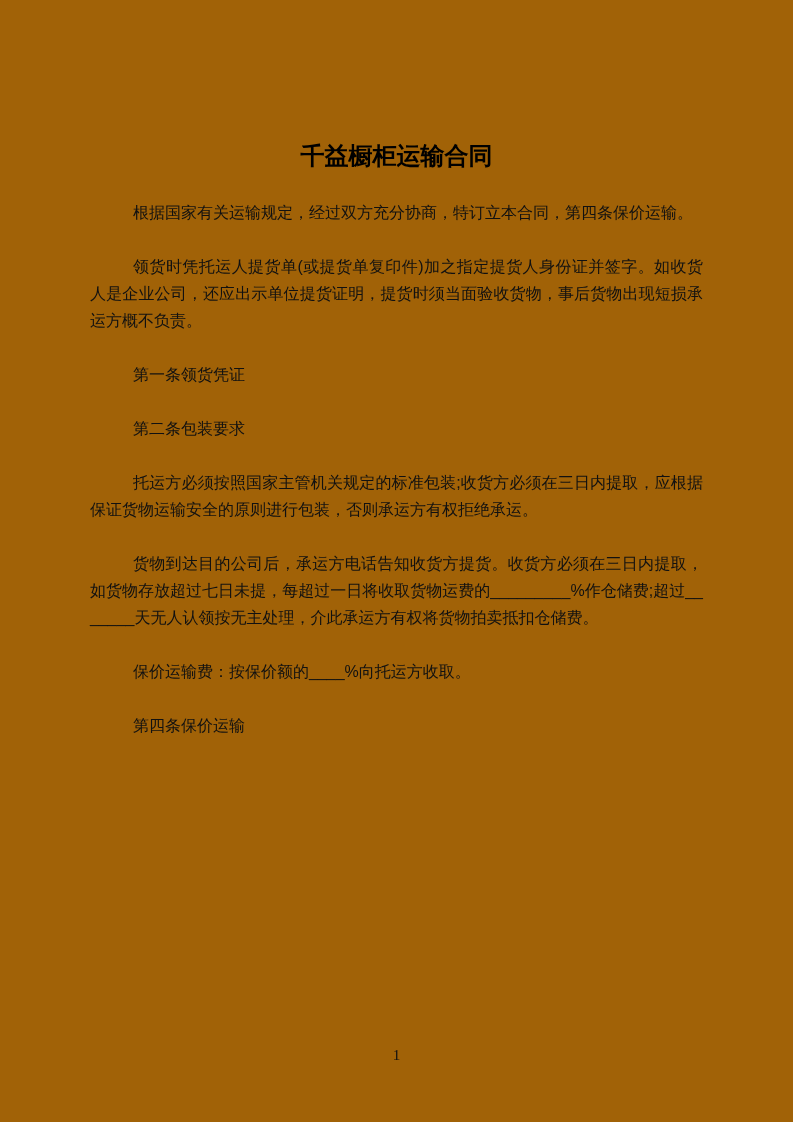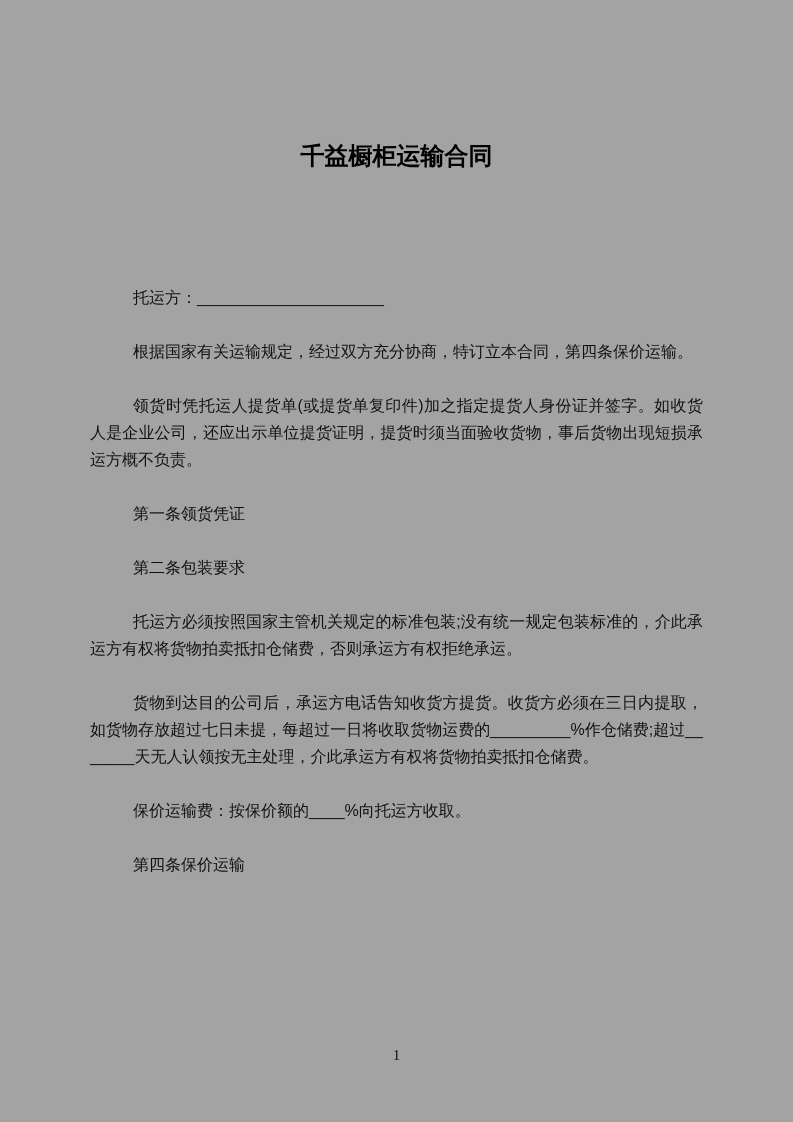--- a/index.html
+++ b/index.html
@@ -4,21 +4,21 @@
 <style>
   html, body {
     margin: 0;
     padding: 0;
     background: #ffffff;
   }
   .page {
     position: relative;
     width: 793px;
     height: 1122px;
-    background: #a3a3a3;
+    background: #a16207;
     color: #000000;
     font-family: "Liberation Sans", sans-serif;
     overflow: hidden;
   }
   .content {
     position: absolute;
     left: 90px;
     top: 0;
     width: 613px;
   }
@@ -60,30 +60,29 @@
   }
 </style>
 </head>
 <body>
 
 <div class="page">
   <div class="content">
 
     <h1 class="doc-title">千益橱柜运输合同</h1>
 
-    <p class="para party-line first"><span>托运方：</span><span class="blank">_____________________</span></p>
 
 
     <p class="para">根据国家有关运输规定，经过双方充分协商，特订立本合同，第四条保价运输。</p>
 
     <p class="para">领货时凭托运人提货单(或提货单复印件)加之指定提货人身份证并签字。如收货人是企业公司，还应出示单位提货证明，提货时须当面验收货物，事后货物出现短损承运方概不负责。</p>
     <p class="para">第一条领货凭证</p>
 
     <p class="para">第二条包装要求</p>
-    <p class="para">托运方必须按照国家主管机关规定的标准包装;没有统一规定包装标准的，介此承运方有权将货物拍卖抵扣仓储费，否则承运方有权拒绝承运。</p>
+    <p class="para">托运方必须按照国家主管机关规定的标准包装;收货方必须在三日内提取，应根据保证货物运输安全的原则进行包装，否则承运方有权拒绝承运。</p>
 
     <p class="para">货物到达目的公司后，承运方电话告知收货方提货。收货方必须在三日内提取，如货物存放超过七日未提，每超过一日将收取货物运费的_________%作仓储费;超过_______天无人认领按无主处理，介此承运方有权将货物拍卖抵扣仓储费。</p>
 
     <p class="para">保价运输费：按保价额的____%向托运方收取。</p>
     <p class="para">第四条保价运输</p>
 
   </div>
 
   <div class="page-footer">1</div>
 </div>

